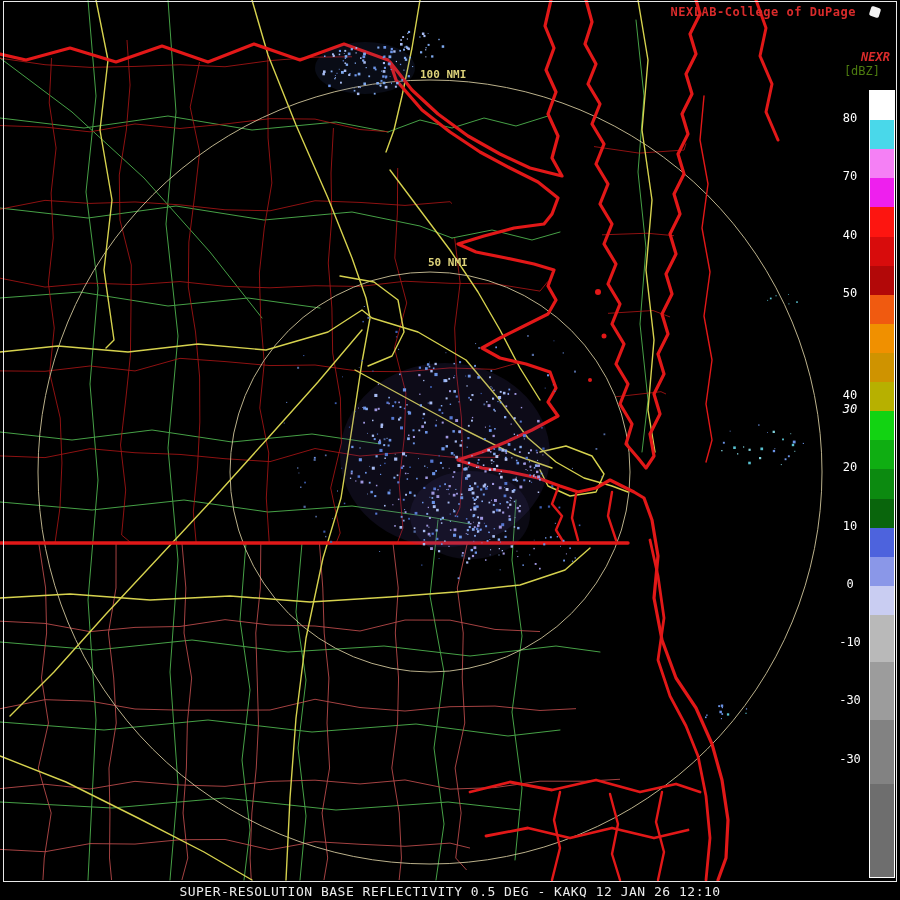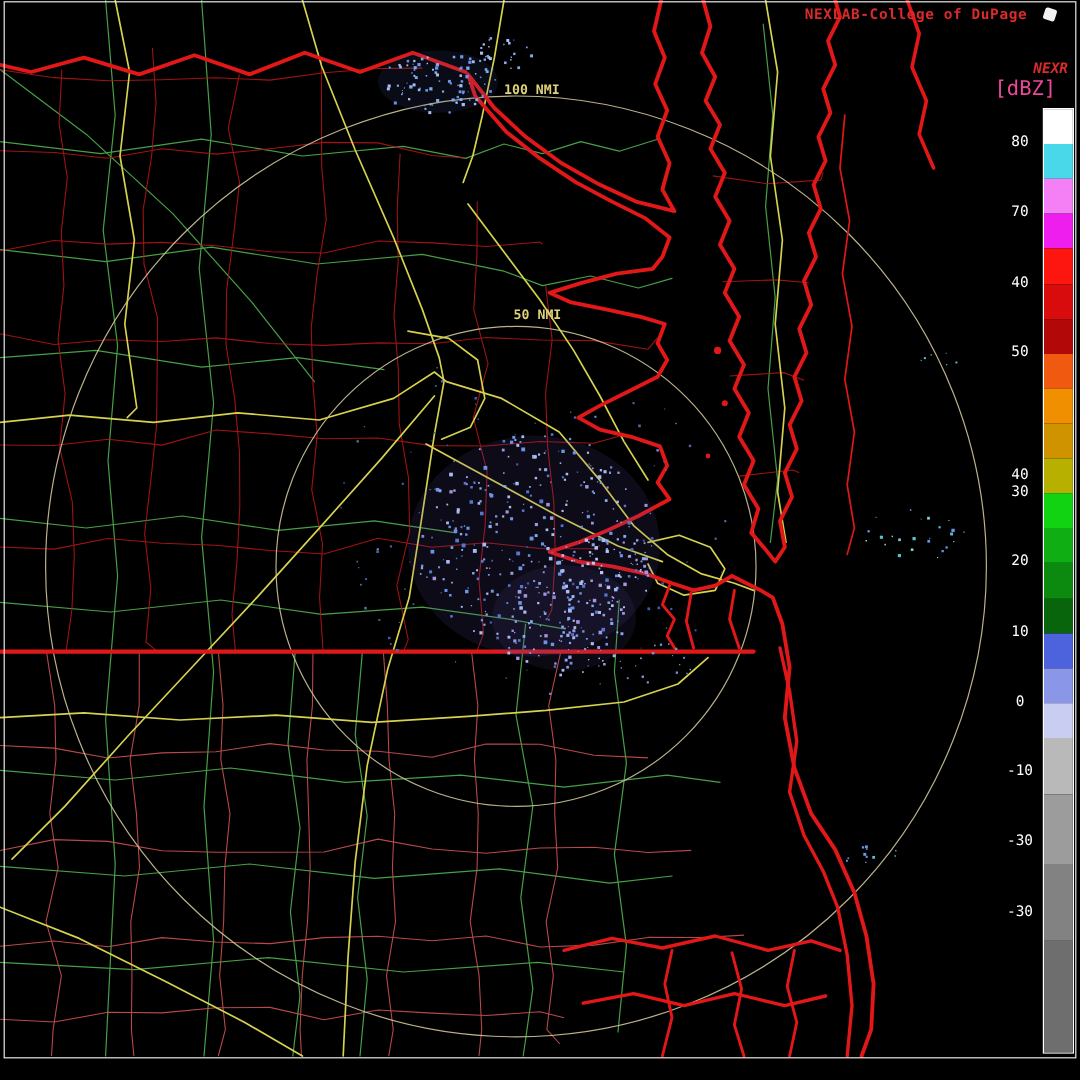--- a/index.html
+++ b/index.html
@@ -3,21 +3,21 @@
 <meta charset="utf-8">
 <style>
   html,body{margin:0;padding:0;background:#000;}
   body{width:900px;height:900px;overflow:hidden;font-family:"DejaVu Sans Mono",monospace;}
   .stage{position:relative;width:900px;height:900px;background:#000;}
   .frame{position:absolute;left:3px;top:1px;width:892px;height:879px;border:1px solid #e8e8e8;pointer-events:none;z-index:30;}
   .map-svg{position:absolute;left:0;top:0;z-index:5;}
   .app-title{position:absolute;top:5px;right:44px;color:#d92b2b;font-size:12px;letter-spacing:.5px;z-index:40;white-space:nowrap;font-weight:bold;}
   .logo{position:absolute;top:7px;right:20px;width:10px;height:10px;background:#f2f2f2;transform:rotate(18deg);border-radius:2px;z-index:40;}
   .cb-title{position:absolute;top:50px;right:10px;color:#d92b2b;font-size:12px;font-weight:bold;z-index:40;font-style:italic;}
-  .cb-units{position:absolute;top:64px;right:20px;color:#ec4899;font-size:17px;z-index:40;}
+  .cb-units{position:absolute;top:64px;right:20px;color:#4d7c0f;font-size:12px;z-index:40;}
   .cb-bar{position:absolute;left:869px;top:90px;width:24px;height:786px;border:1px solid #fff;z-index:40;background:#000;}
   .cb-seg{position:absolute;left:0;width:100%;}
   .cb-tick{position:absolute;left:836px;width:28px;text-align:center;color:#fff;font-size:12px;z-index:40;}
   .caption{position:absolute;left:0;top:884px;width:900px;text-align:center;color:#ececec;font-size:13px;letter-spacing:.5px;white-space:nowrap;z-index:40;}
   svg text{font-family:"DejaVu Sans Mono",monospace;}
 </style>
 </head>
 <body>
 
 <div class="stage">
@@ -876,26 +876,27 @@
       <div class="cb-seg" style="top: 407.556px; height: 29.1111px; background: rgb(9, 101, 12);"></div>
       <div class="cb-seg" style="top: 436.667px; height: 29.1111px; background: rgb(77, 99, 221);"></div>
       <div class="cb-seg" style="top: 465.778px; height: 29.1111px; background: rgb(138, 151, 232);"></div>
       <div class="cb-seg" style="top: 494.889px; height: 29.1111px; background: rgb(201, 205, 242);"></div>
       <div class="cb-seg" style="top: 524px; height: 46.5778px; background: rgb(185, 185, 185);"></div>
       <div class="cb-seg" style="top: 570.578px; height: 58.2222px; background: rgb(156, 156, 156);"></div>
       <div class="cb-seg" style="top: 628.8px; height: 64.0444px; background: rgb(130, 130, 130);"></div>
       <div class="cb-seg" style="top: 692.844px; height: 93.1556px; background: rgb(110, 110, 110);"></div>
     </div>
 
+  <div class="caption">SUPER-RESOLUTION BASE REFLECTIVITY 0.5 DEG - KAKQ 12 JAN 26 12:10</div>
 
 <div class="cb-tick" style="top: 111.111px;">80</div>
     <div class="cb-tick" style="top: 169.333px;">70</div>
     <div class="cb-tick" style="top: 227.556px;">40</div>
     <div class="cb-tick" style="top: 285.778px;">50</div>
     <div class="cb-tick" style="top: 344px; margin-top: 44px;">40</div>
-    <div class="cb-tick" style="top: 402.222px;">30</div>
+    <div class="cb-tick" style="top: 402.222px; font-style: italic;">30</div>
     <div class="cb-tick" style="top: 460.444px;">20</div>
     <div class="cb-tick" style="top: 518.667px;">10</div>
     <div class="cb-tick" style="top: 576.889px;">0</div>
     <div class="cb-tick" style="top: 635.111px;">-10</div>
     <div class="cb-tick" style="top: 693.333px;">-30</div>
     <div class="cb-tick" style="top: 751.556px;">-30</div>
   </div>
 
 </body></html>

